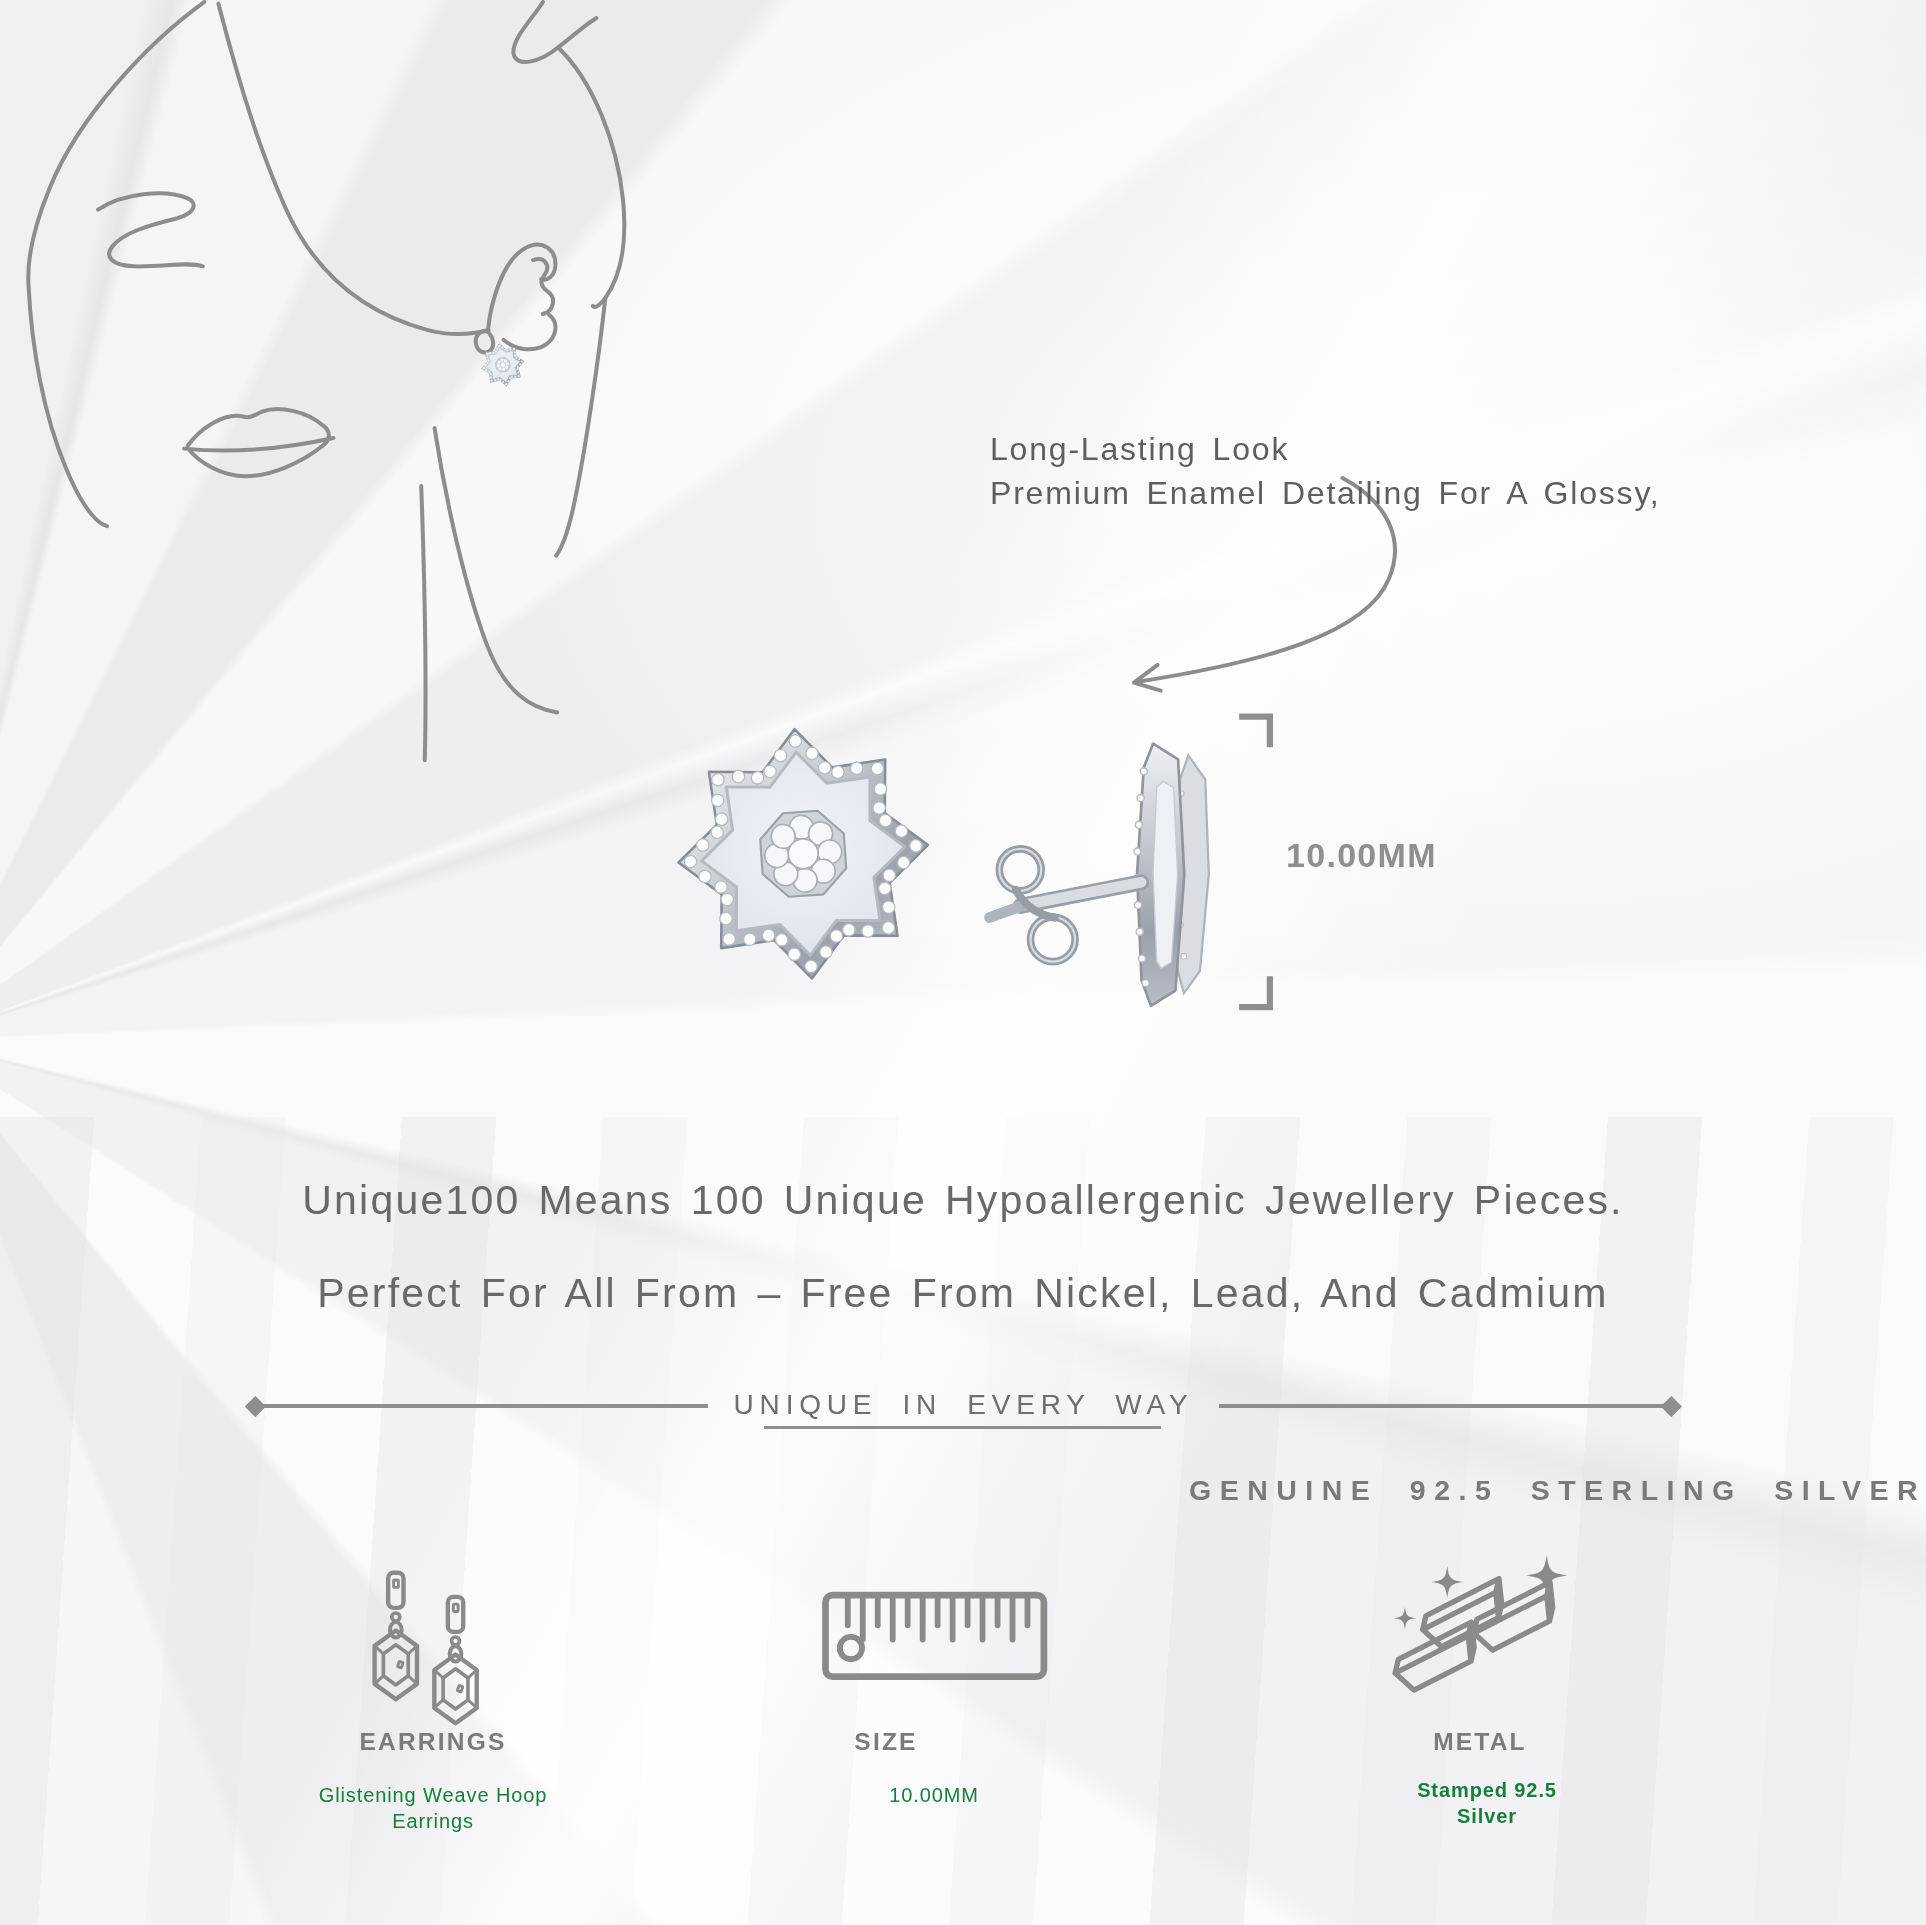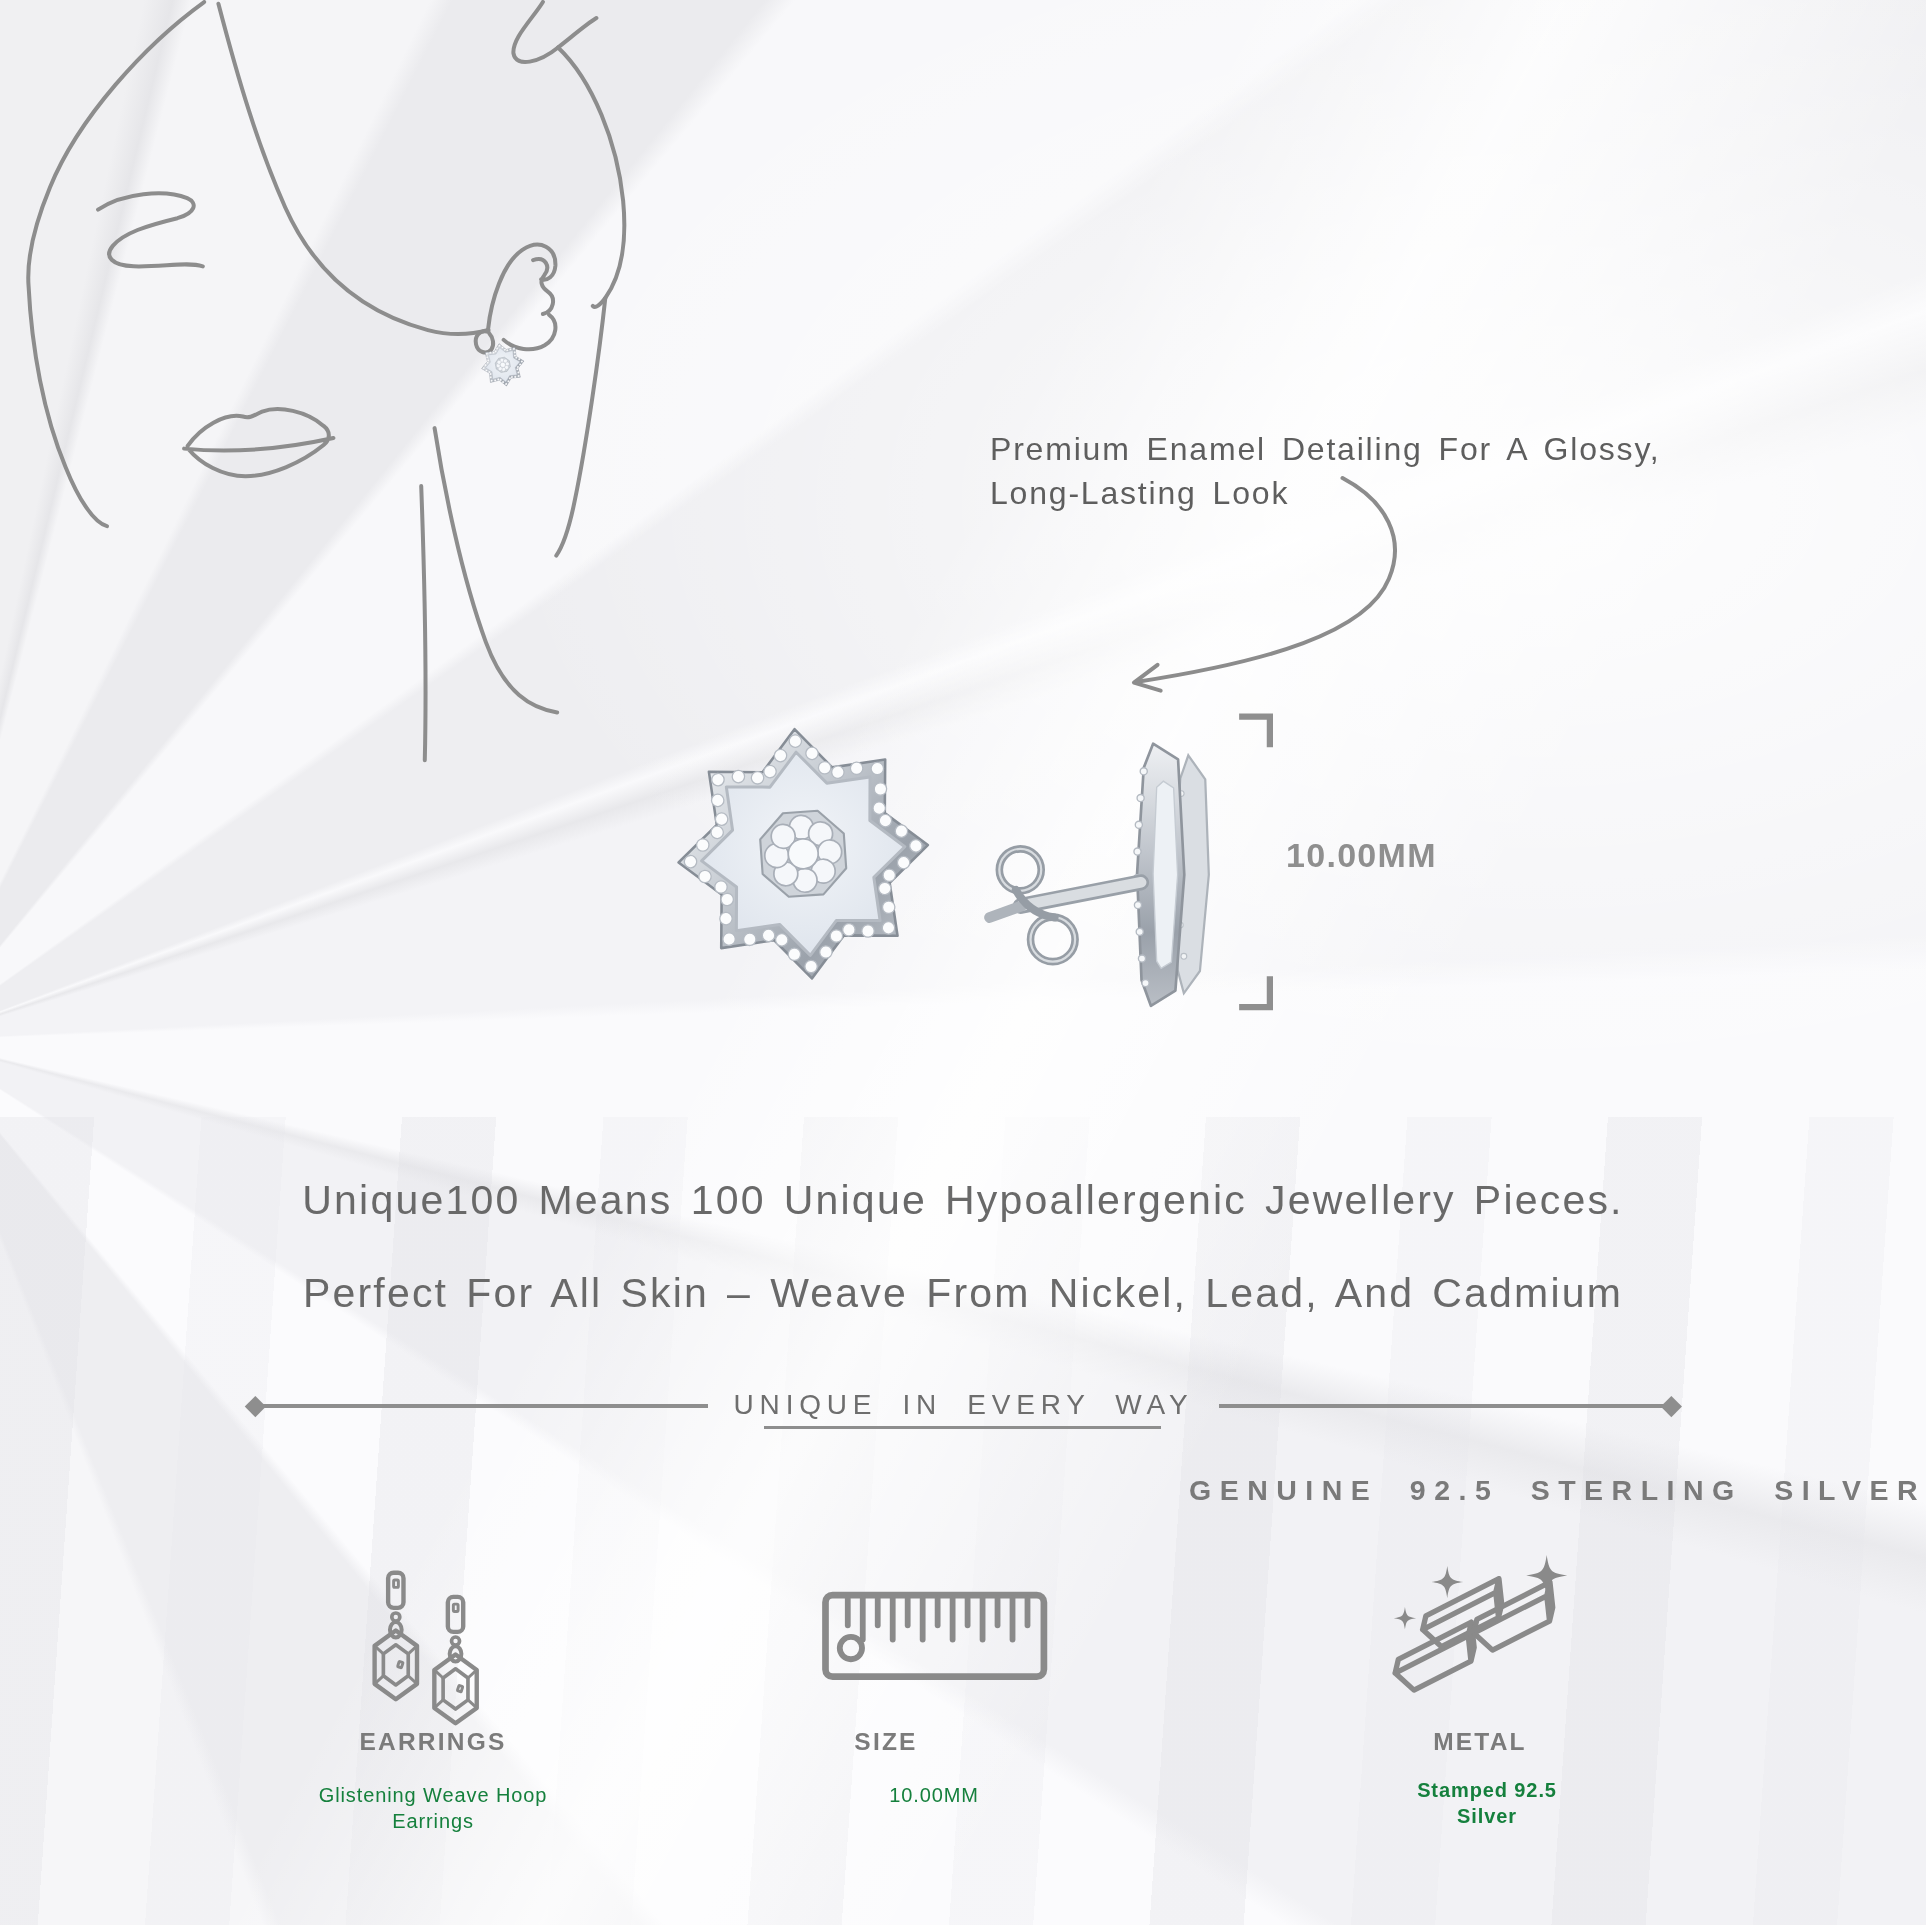--- a/index.html
+++ b/index.html
@@ -267,28 +267,28 @@
       </g>
     <g id="metal-sparkles">
         <path d="M3470,3488 C3475.52,3524.8 3479.2,3528.48 3516,3534 C3479.2,3539.52 3475.52,3543.2 3470,3580 C3464.48,3543.2 3460.8,3539.52 3424,3534 C3460.8,3528.48 3464.48,3524.8 3470,3488 Z" fill="#8a8a8a"></path>
         <path d="M3247,3513 C3251.32,3541.8 3254.2,3544.68 3283,3549 C3254.2,3553.32 3251.32,3556.2 3247,3585 C3242.68,3556.2 3239.8,3553.32 3211,3549 C3239.8,3544.68 3242.68,3541.8 3247,3513 Z" fill="#8a8a8a"></path>
         <path d="M3152,3605 C3155,3625 3157,3627 3177,3630 C3157,3633 3155,3635 3152,3655 C3149,3635 3147,3633 3127,3630 C3147,3627 3149,3625 3152,3605 Z" fill="#8a8a8a"></path>
       </g>
   </g>
 </svg>
 
 <div class="txt annotation">
+  <div>Long-Lasting Look</div>
   <div>Premium Enamel Detailing For A Glossy,</div>
-  <div>Long-Lasting Look</div>
 </div>
 
 <div class="txt mm-label">10.00MM</div>
 
 <div class="txt headline l1">Unique100 Means 100 Unique Hypoallergenic Jewellery Pieces.</div>
-<div class="txt headline l2">Perfect For All Skin – Weave From Nickel, Lead, And Cadmium</div>
+<div class="txt headline l2">Perfect For All From – Free From Nickel, Lead, And Cadmium</div>
 
 <div class="divider-row">
   <div class="divider-diamond"></div>
   <div class="divider-line"></div>
   <div class="divider-label">UNIQUE IN EVERY WAY</div>
   <div class="divider-line"></div>
   <div class="divider-diamond"></div>
 </div>
 <div class="divider-underline"></div>
 

